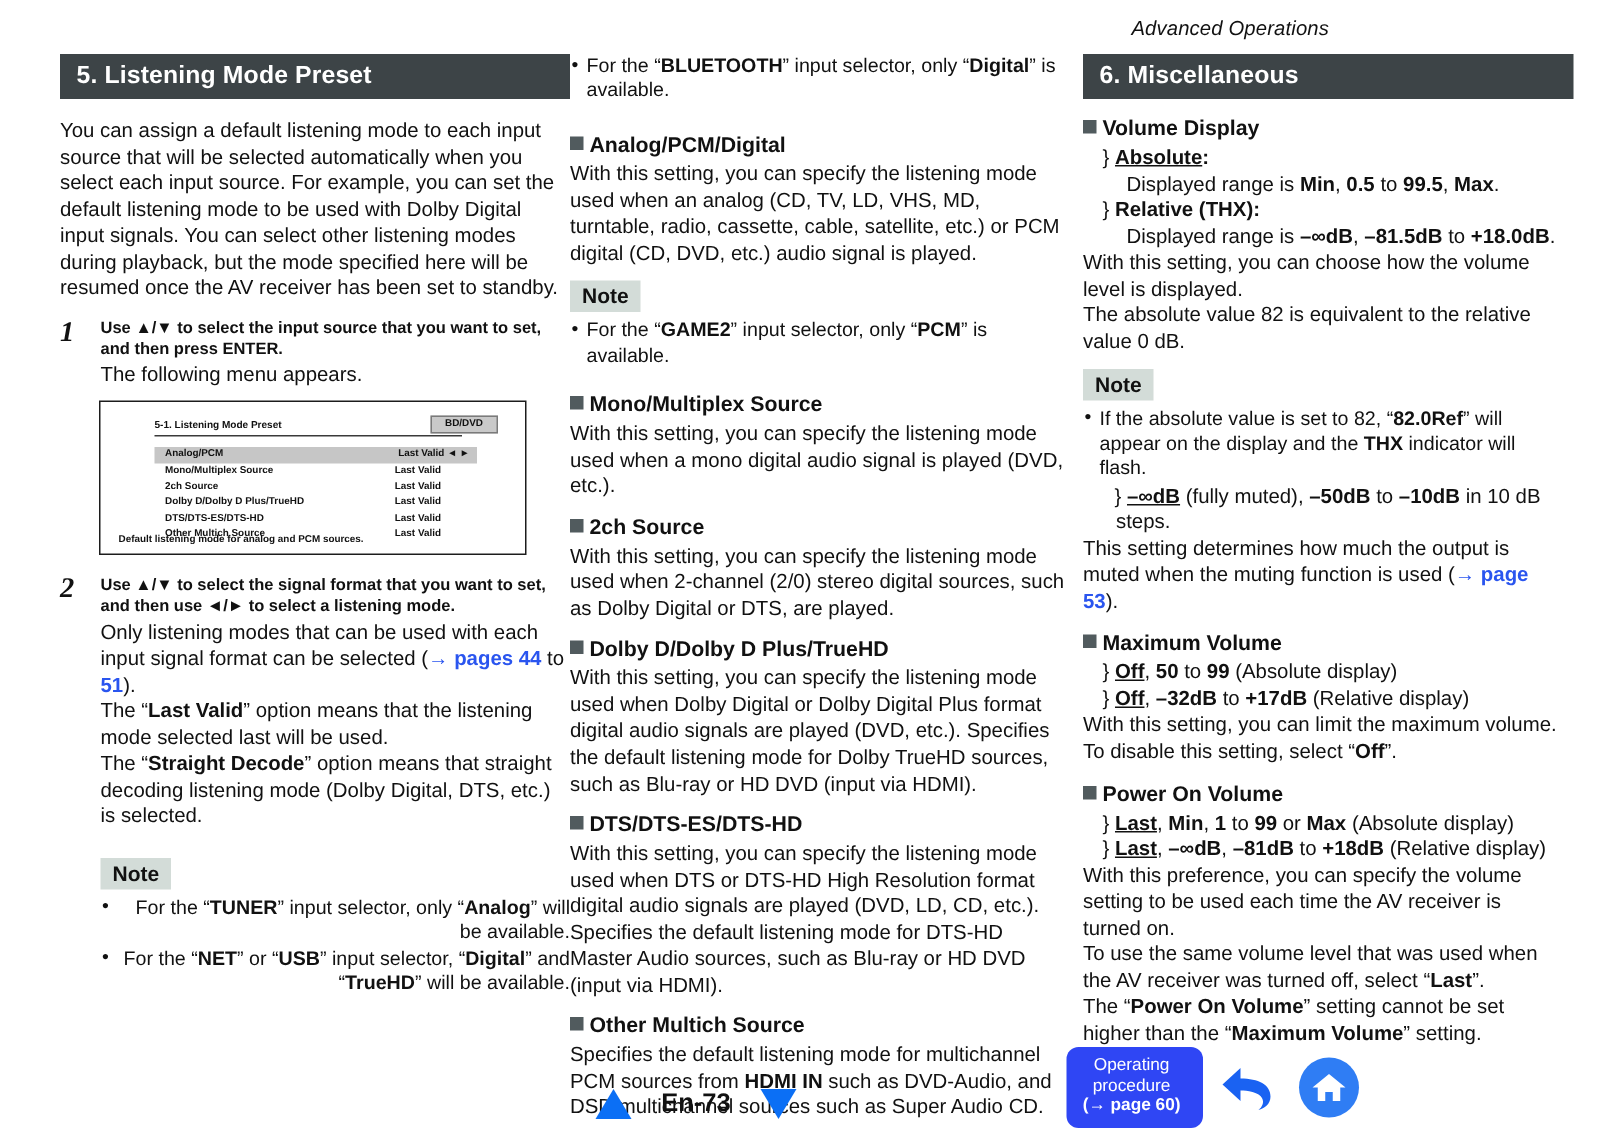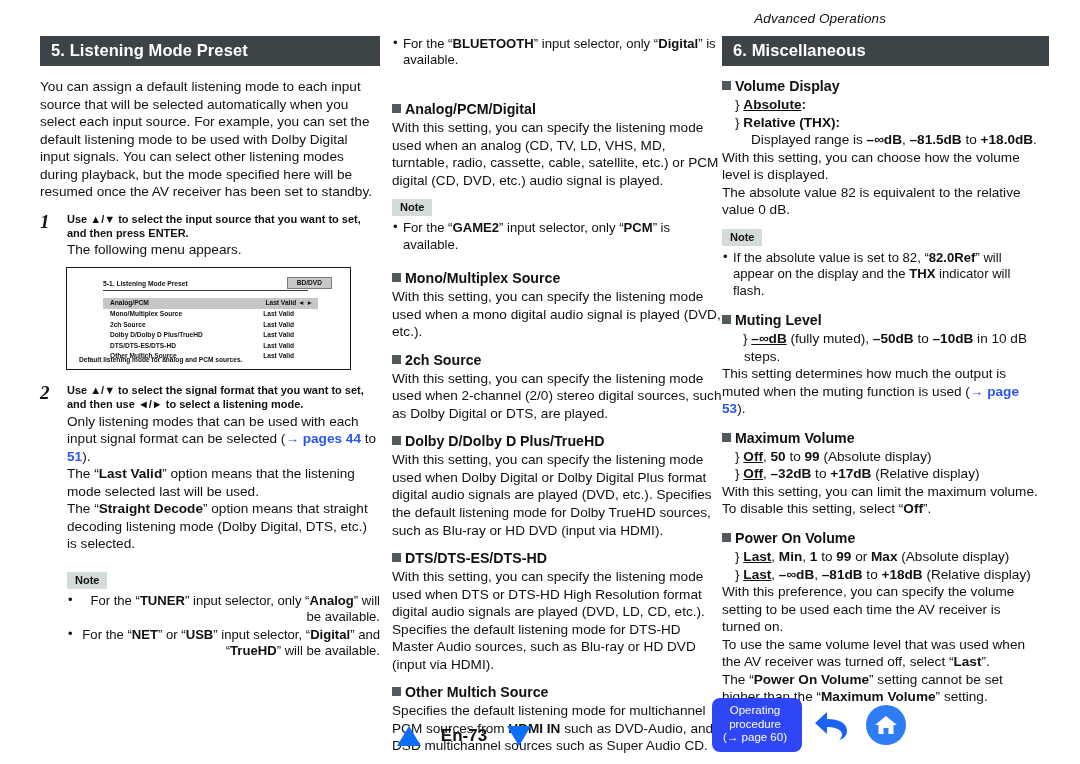--- a/index.html
+++ b/index.html
@@ -30,21 +30,21 @@
     color: #111;
     letter-spacing: 0.1px;
   }
   
   .col {
     position: absolute;
     top: 36px;
     width: 340px;
   }
   .col-1 { left: 40px; }
-  .col-2 { left: 392px; width: 330px; }
+  .col-2 { left: 380px; width: 330px; }
   .col-3 { left: 722px; width: 316px; }
 
   
   .section-bar {
     background: #3d4447;
     color: #ffffff;
     font-weight: bold;
     font-size: 16.5px;
     padding: 5px 0 6px 11px;
     line-height: 1.15;
@@ -110,21 +110,21 @@
     font-size: 11px;
     line-height: 1.28;
     margin-bottom: 1px;
   }
 
   
   .note-badge {
     display: inline-block;
     background: #d3dcd8;
     font-weight: bold;
-    font-size: 11px;
+    font-size: 14px;
     padding: 2px 8px 3px 8px;
     margin: 10px 0 4px 0;
   }
   .note-list {
     margin: 0;
     padding: 0;
     list-style: none;
   }
   .note-list li {
     font-size: 13.1px;
@@ -265,21 +265,21 @@
   .op-btn {
     background: #2f46f4;
     color: #ffffff;
     border-radius: 8px;
     padding: 6px 15px 7px 11px;
     text-align: center;
     font-size: 11.5px;
     line-height: 1.18;
     font-weight: normal;
   }
-  .op-btn .pg { font-weight: normal; font-size: 11.5px; }
+  .op-btn .pg { font-weight: bold; font-size: 11.5px; }
   .icon-circle {
     width: 40px;
     height: 40px;
     border-radius: 50%;
     background: #2f7df4;
     display: flex;
     align-items: center;
     justify-content: center;
   }
   .ret-wrap { width: 46px; height: 40px; display:flex; align-items:center; justify-content:center;}
@@ -354,21 +354,21 @@
       <li>For the “<b>NET</b>” or “<b>USB</b>” input selector, “<b>Digital</b>” and “<b>TrueHD</b>” will be available.</li>
     </ul>
   </div>
 
   <div class="col col-2">
 
     <ul class="note-list" style="margin-top:0;">
       <li>For the “<b>BLUETOOTH</b>” input selector, only “<b>Digital</b>” is available.</li>
     </ul>
 
-    <div class="sq-head" style="margin-top:32px;"><span class="sq"></span><span>Analog/PCM/Digital</span></div>
+    <div class="sq-head" style="margin-top:20px;"><span class="sq"></span><span>Analog/PCM/Digital</span></div>
     <p class="txt">With this setting, you can specify the listening mode used when an analog (CD, TV, LD, VHS, MD, turntable, radio, cassette, cable, satellite, etc.) or PCM digital (CD, DVD, etc.) audio signal is played.</p>
 
     <div class="note-badge">Note</div>
     <ul class="note-list">
       <li>For the “<b>GAME2</b>” input selector, only “<b>PCM</b>” is available.</li>
     </ul>
 
     <div class="sq-head" style="margin-top:17px;"><span class="sq"></span><span>Mono/Multiplex Source</span></div>
     <p class="txt">With this setting, you can specify the listening mode used when a mono digital audio signal is played (DVD, etc.).</p>
 
@@ -385,32 +385,32 @@
     <p class="txt"><span>Specifies the default listening mode for multichannel PCM sources from </span><b>HDMI IN</b><span> such as DVD-Audio, and DSD multichannel sources such as Super Audio CD.</span></p>
   </div>
 
   <div class="col col-3">
 
     <div class="section-bar">6. Miscellaneous</div>
 
     
     <div class="sq-head"><span class="sq"></span><span>Volume Display</span></div>
     <div class="opt"><span class="brace">}</span> <span class="u">Absolute</span><b>:</b></div>
+    <div class="opt-sub"><span>Displayed range is </span><b>Min</b><span>, </span><b>0.5</b><span> to </span><b>99.5</b><span>, </span><b>Max</b><span>.</span></div>
     <div class="opt"><span class="brace">}</span> <b>Relative (THX)</b><b>:</b></div>
     <div class="opt-sub"><span>Displayed range is </span><b>–∞dB</b><span>, </span><b>–81.5dB</b><span> to </span><b>+18.0dB</b><span>.</span></div>
     <p class="txt">With this setting, you can choose how the volume level is displayed.</p>
     <p class="txt">The absolute value 82 is equivalent to the relative value 0 dB.</p>
 
     <div class="note-badge">Note</div>
     <ul class="note-list">
       <li><span>If the absolute value is set to 82, “</span><b>82.0Ref</b><span>” will appear on the display and the </span><b>THX</b><span> indicator will flash.</span></li>
     </ul>
 
     
-    <div class="sq-head" style="margin-top:13px;"><span class="sq"></span><span>Muting Level</span></div>
     <div class="opt" style="padding-left:22px;"><span class="brace">}</span> <span class="u">–∞dB</span><span> (fully muted), </span><b>–50dB</b><span> to </span><b>–10dB</b><span> in 10 dB steps.</span></div>
     <p class="txt"><span>This setting determines how much the output is muted when the muting function is used (</span><span class="link">→ page 53</span><span>).</span></p>
 
     
     <div class="sq-head" style="margin-top:12px;"><span class="sq"></span><span>Maximum Volume</span></div>
     <div class="opt"><span class="brace">}</span> <span class="u">Off</span><span>, </span><b>50</b><span> to </span><b>99</b><span> (Absolute display)</span></div>
     <div class="opt"><span class="brace">}</span> <span class="u">Off</span><span>, </span><b>–32dB</b><span> to </span><b>+17dB</b><span> (Relative display)</span></div>
     <p class="txt"><span>With this setting, you can limit the maximum volume. To disable this setting, select “</span><b>Off</b><span>”.</span></p>
 
     

